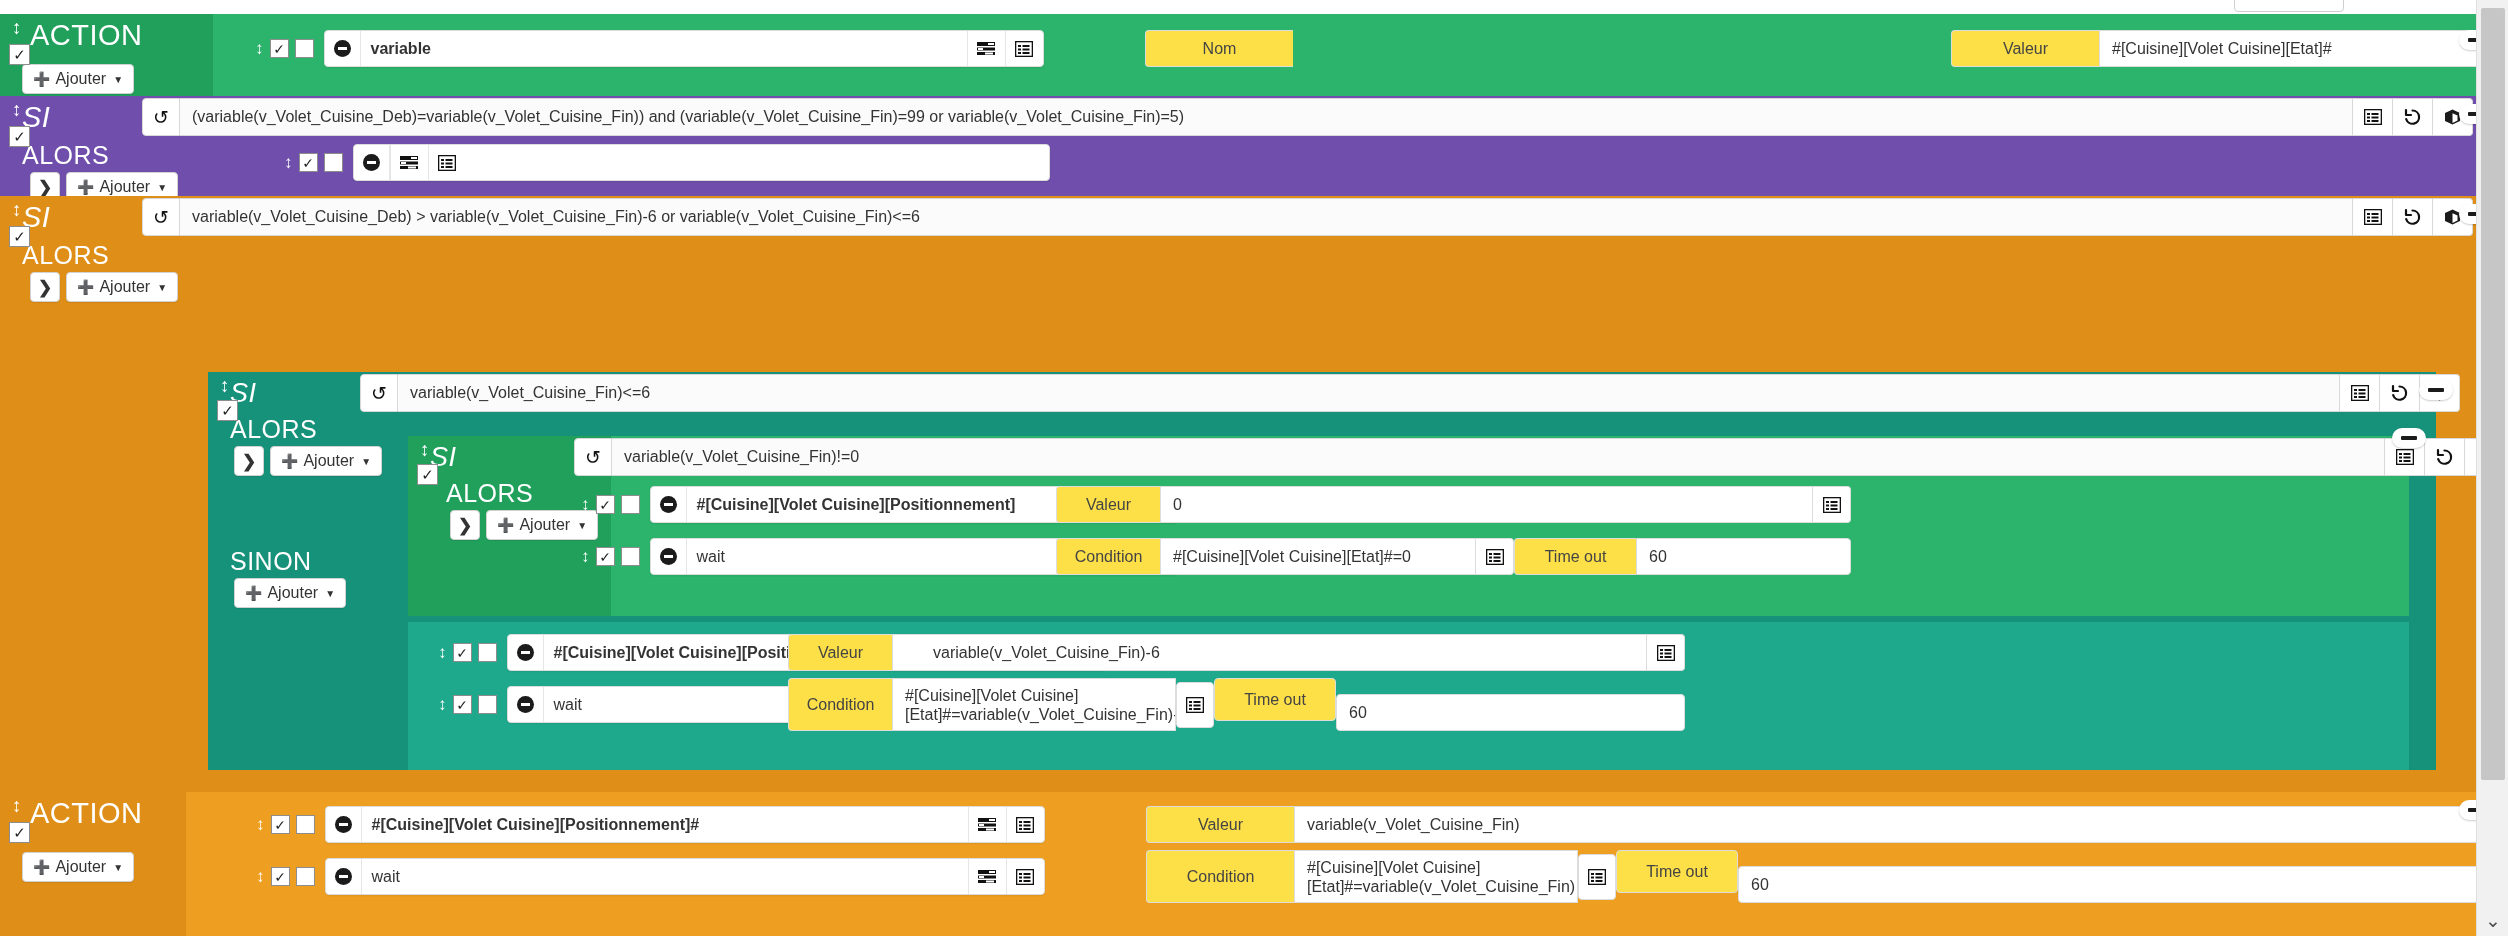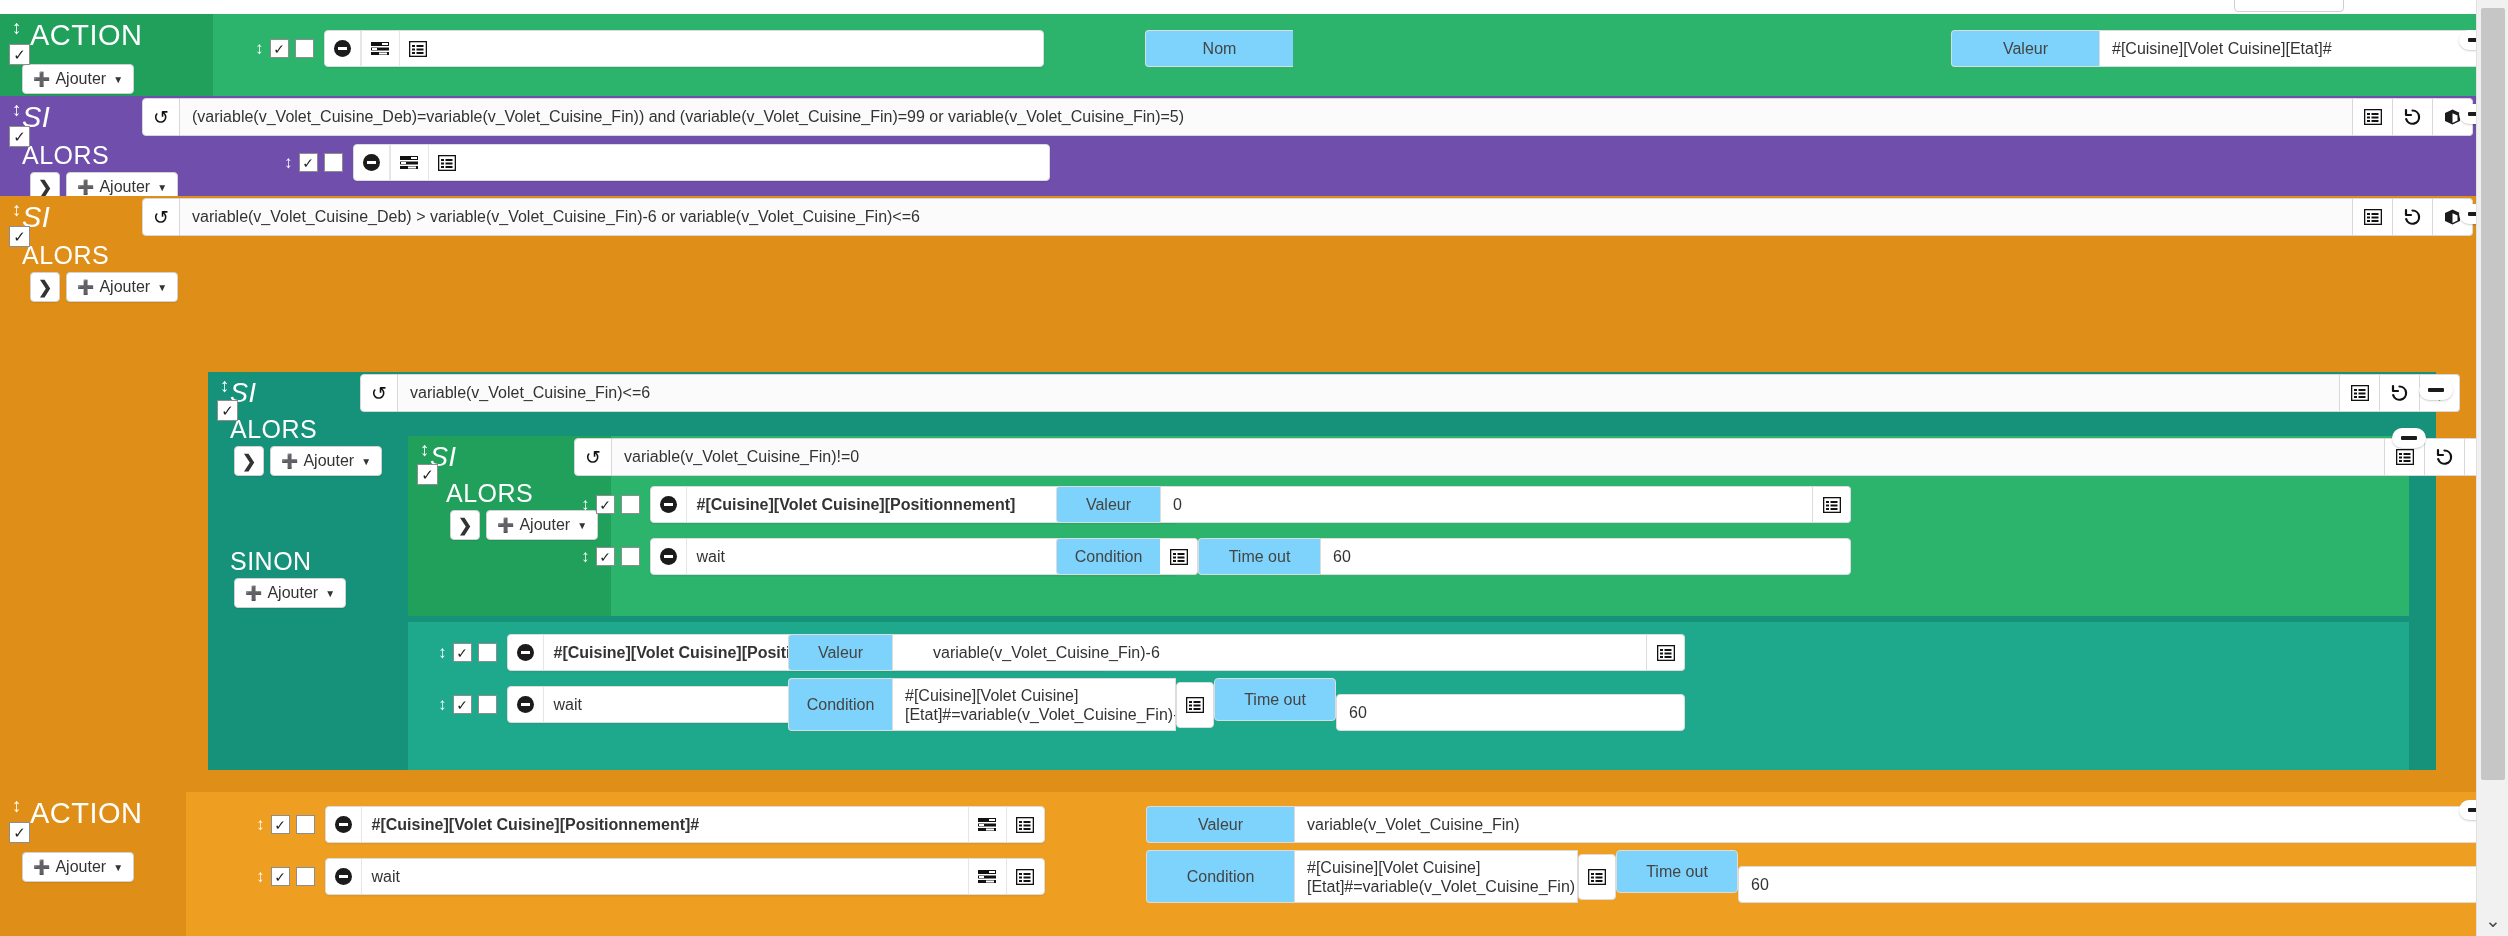--- a/index.html
+++ b/index.html
@@ -104,21 +104,21 @@
   }
   .cmd-name.normal { font-weight:normal; }
   .cmd-ic {
     width:38px; display:flex; align-items:center; justify-content:center;
     border-left:1px solid #e6e6e6;
   }
 
   
   .pgroup { position:absolute; display:flex; align-items:stretch; height:37px; }
   .pg-label {
-    background:#7dd3fc; border:1px solid #dcdcdc; border-right:none;
+    background:#fde047; border:1px solid #dcdcdc; border-right:none;
     display:flex; align-items:center; justify-content:center;
     padding:0 14px; font-size:16px; color:#444; white-space:nowrap;
     border-radius:4px 0 0 4px;
   }
   .pg-val {
     background:#fff; border:1px solid #dcdcdc;
     display:flex; align-items:center; padding:0 12px;
     font-size:16px; color:#333; white-space:nowrap; overflow:hidden;
   }
   .pg-val.rounded-r { border-radius:0 4px 4px 0; }
@@ -184,20 +184,21 @@
           <span class="hnd-updown">↕</span>
           <span class="chk">✓</span>
           <span class="chk empty"></span>
         </div>
         <div class="cmd-box" style="width:720px;">
           <div class="cmd-minus">
             <span class="minus-circle">
                 <i></i>
               </span>
           </div>
+          <div class="cmd-name">variable</div>
           <div class="cmd-ic">
             <svg width="18" height="16" viewBox="0 0 18 16">
                 <rect x="0" y="1" width="18" height="4" fill="#111"></rect>
                 <rect x="11" y="2" width="6" height="2" fill="#fff"></rect>
                 <rect x="0" y="6.5" width="18" height="3" fill="#111"></rect>
                 <rect x="1" y="7" width="5" height="2" fill="#fff"></rect>
                 <rect x="0" y="11" width="18" height="3" fill="#111"></rect>
                 <rect x="8" y="11.5" width="8" height="2" fill="#fff"></rect>
               </svg>
           </div>
@@ -558,20 +559,21 @@
                 <rect x="7.5" y="7.5" width="7" height="2" fill="#111"></rect>
                 <rect x="3" y="11" width="3" height="2" fill="#111"></rect>
                 <rect x="7.5" y="11" width="7" height="2" fill="#111"></rect>
               </svg>
           </div>
         </div>
       </div>
 
       <div class="pgroup" style="left:445px; top:102px; width:795px;">
         <div class="pg-label" style="width:104px;">Condition</div>
+        <div class="pg-val" style="width:316px;">#[Cuisine][Volet Cuisine][Etat]#=0</div>
         <div class="pg-icon">
           <svg width="18" height="16" viewBox="0 0 18 16">
               <rect x="0.5" y="0.5" width="17" height="15" fill="#fff" stroke="#111" stroke-width="1.6"></rect>
               <rect x="3" y="4" width="3" height="2" fill="#111"></rect>
               <rect x="7.5" y="4" width="7" height="2" fill="#111"></rect>
               <rect x="3" y="7.5" width="3" height="2" fill="#111"></rect>
               <rect x="7.5" y="7.5" width="7" height="2" fill="#111"></rect>
               <rect x="3" y="11" width="3" height="2" fill="#111"></rect>
               <rect x="7.5" y="11" width="7" height="2" fill="#111"></rect>
             </svg>

